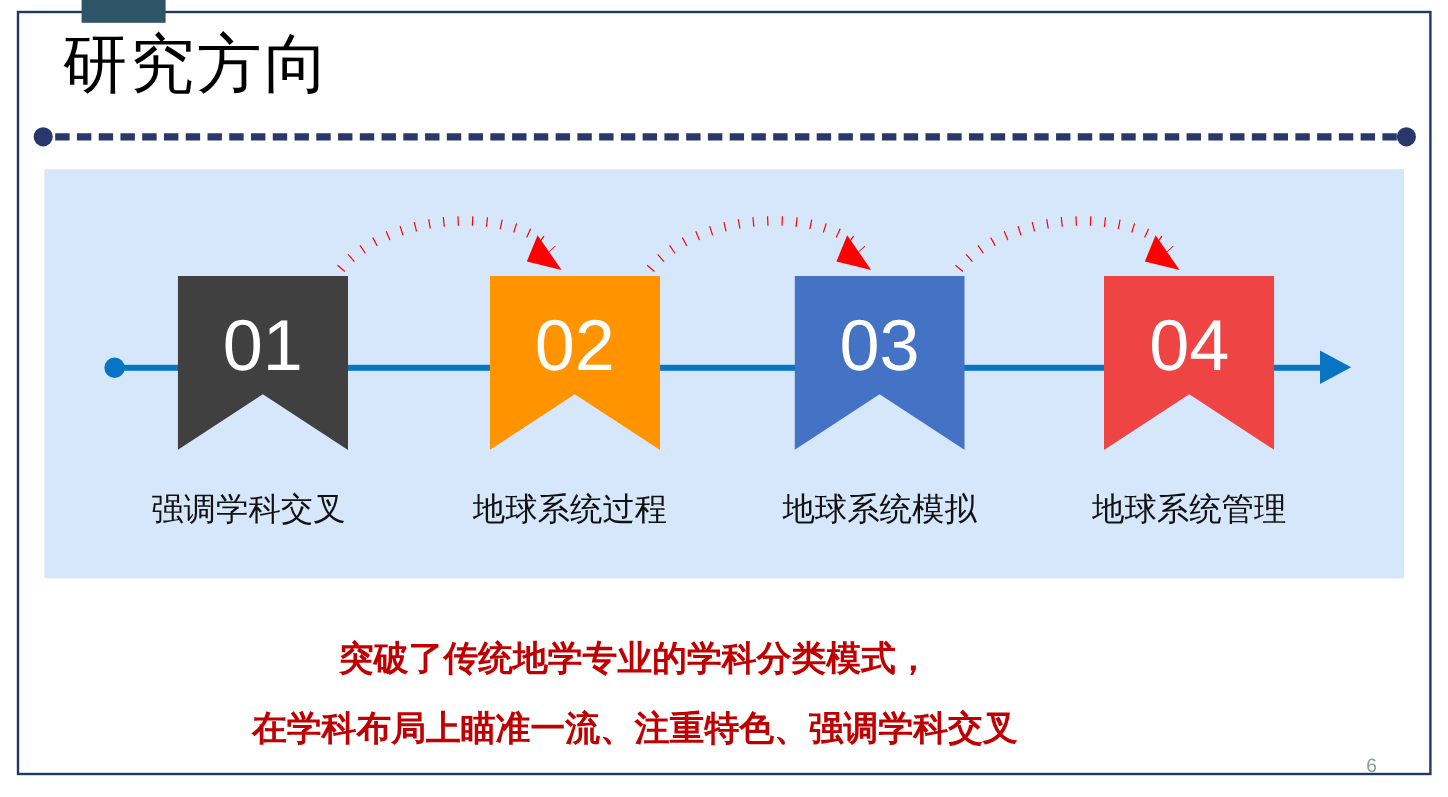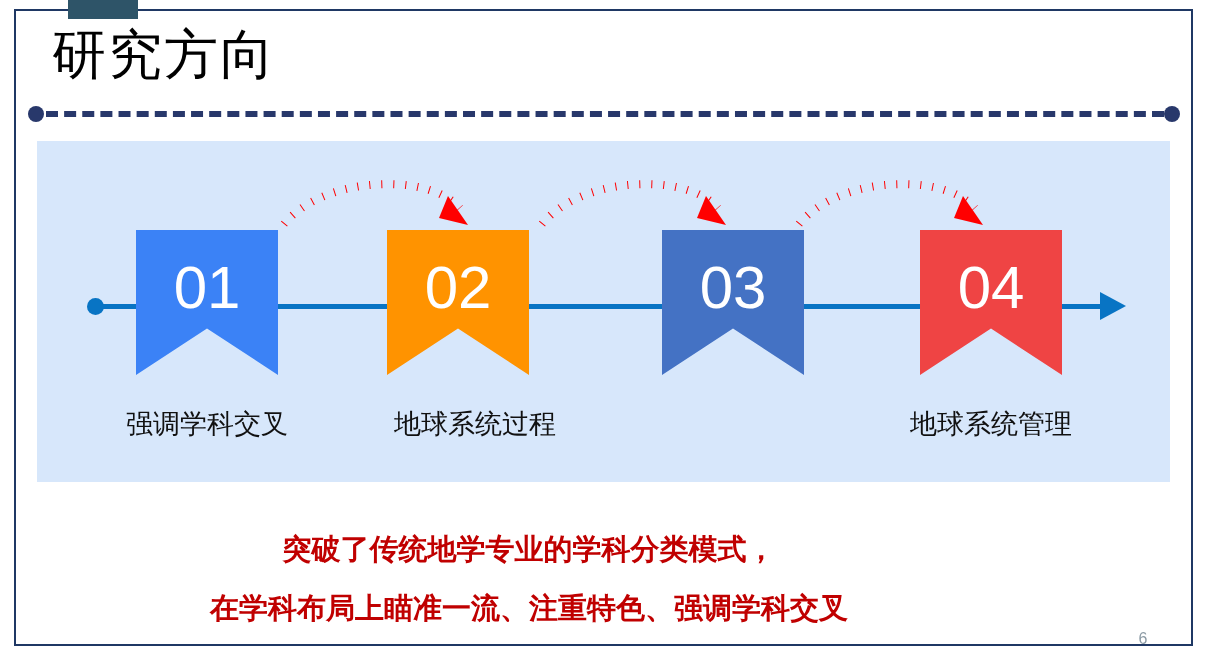--- a/index.html
+++ b/index.html
@@ -129,22 +129,22 @@
     position: absolute;
     left: 0;
     right: 0;
     top: 26px;
     text-align: center;
     font-size: 60px;
     line-height: 64px;
     font-weight: 400;
     color: #ffffff;
   }
-  .flag.f1 { left: 136px; background: #3b82f6; }
-  .flag.f2 { left: 387px; background: #FF9300; }
+  .flag.f1 { left: 148px; background: #404040; }
+  .flag.f2 { left: 408px; background: #FF9300; }
   .flag.f3 { left: 662px; background: #4472C4; }
   .flag.f4 { left: 920px; background: #ef4444; }
 
   
   .caption {
     position: absolute;
     top: 406px;
     width: 260px;
     text-align: center;
     font-size: 27px;
@@ -243,19 +243,20 @@
   </div>
   <div class="flag f3">
     <span class="num">03</span>
   </div>
   <div class="flag f4">
     <span class="num">04</span>
   </div>
 
   <div class="caption c1">强调学科交叉</div>
   <div class="caption c2">地球系统过程</div>
+  <div class="caption c3">地球系统模拟</div>
   <div class="caption c4">地球系统管理</div>
 
   <div class="note l1">突破了传统地学专业的学科分类模式，</div>
   <div class="note l2">在学科布局上瞄准一流、注重特色、强调学科交叉</div>
 
   <div class="page-no">6</div>
 </div>
 
 </body></html>

